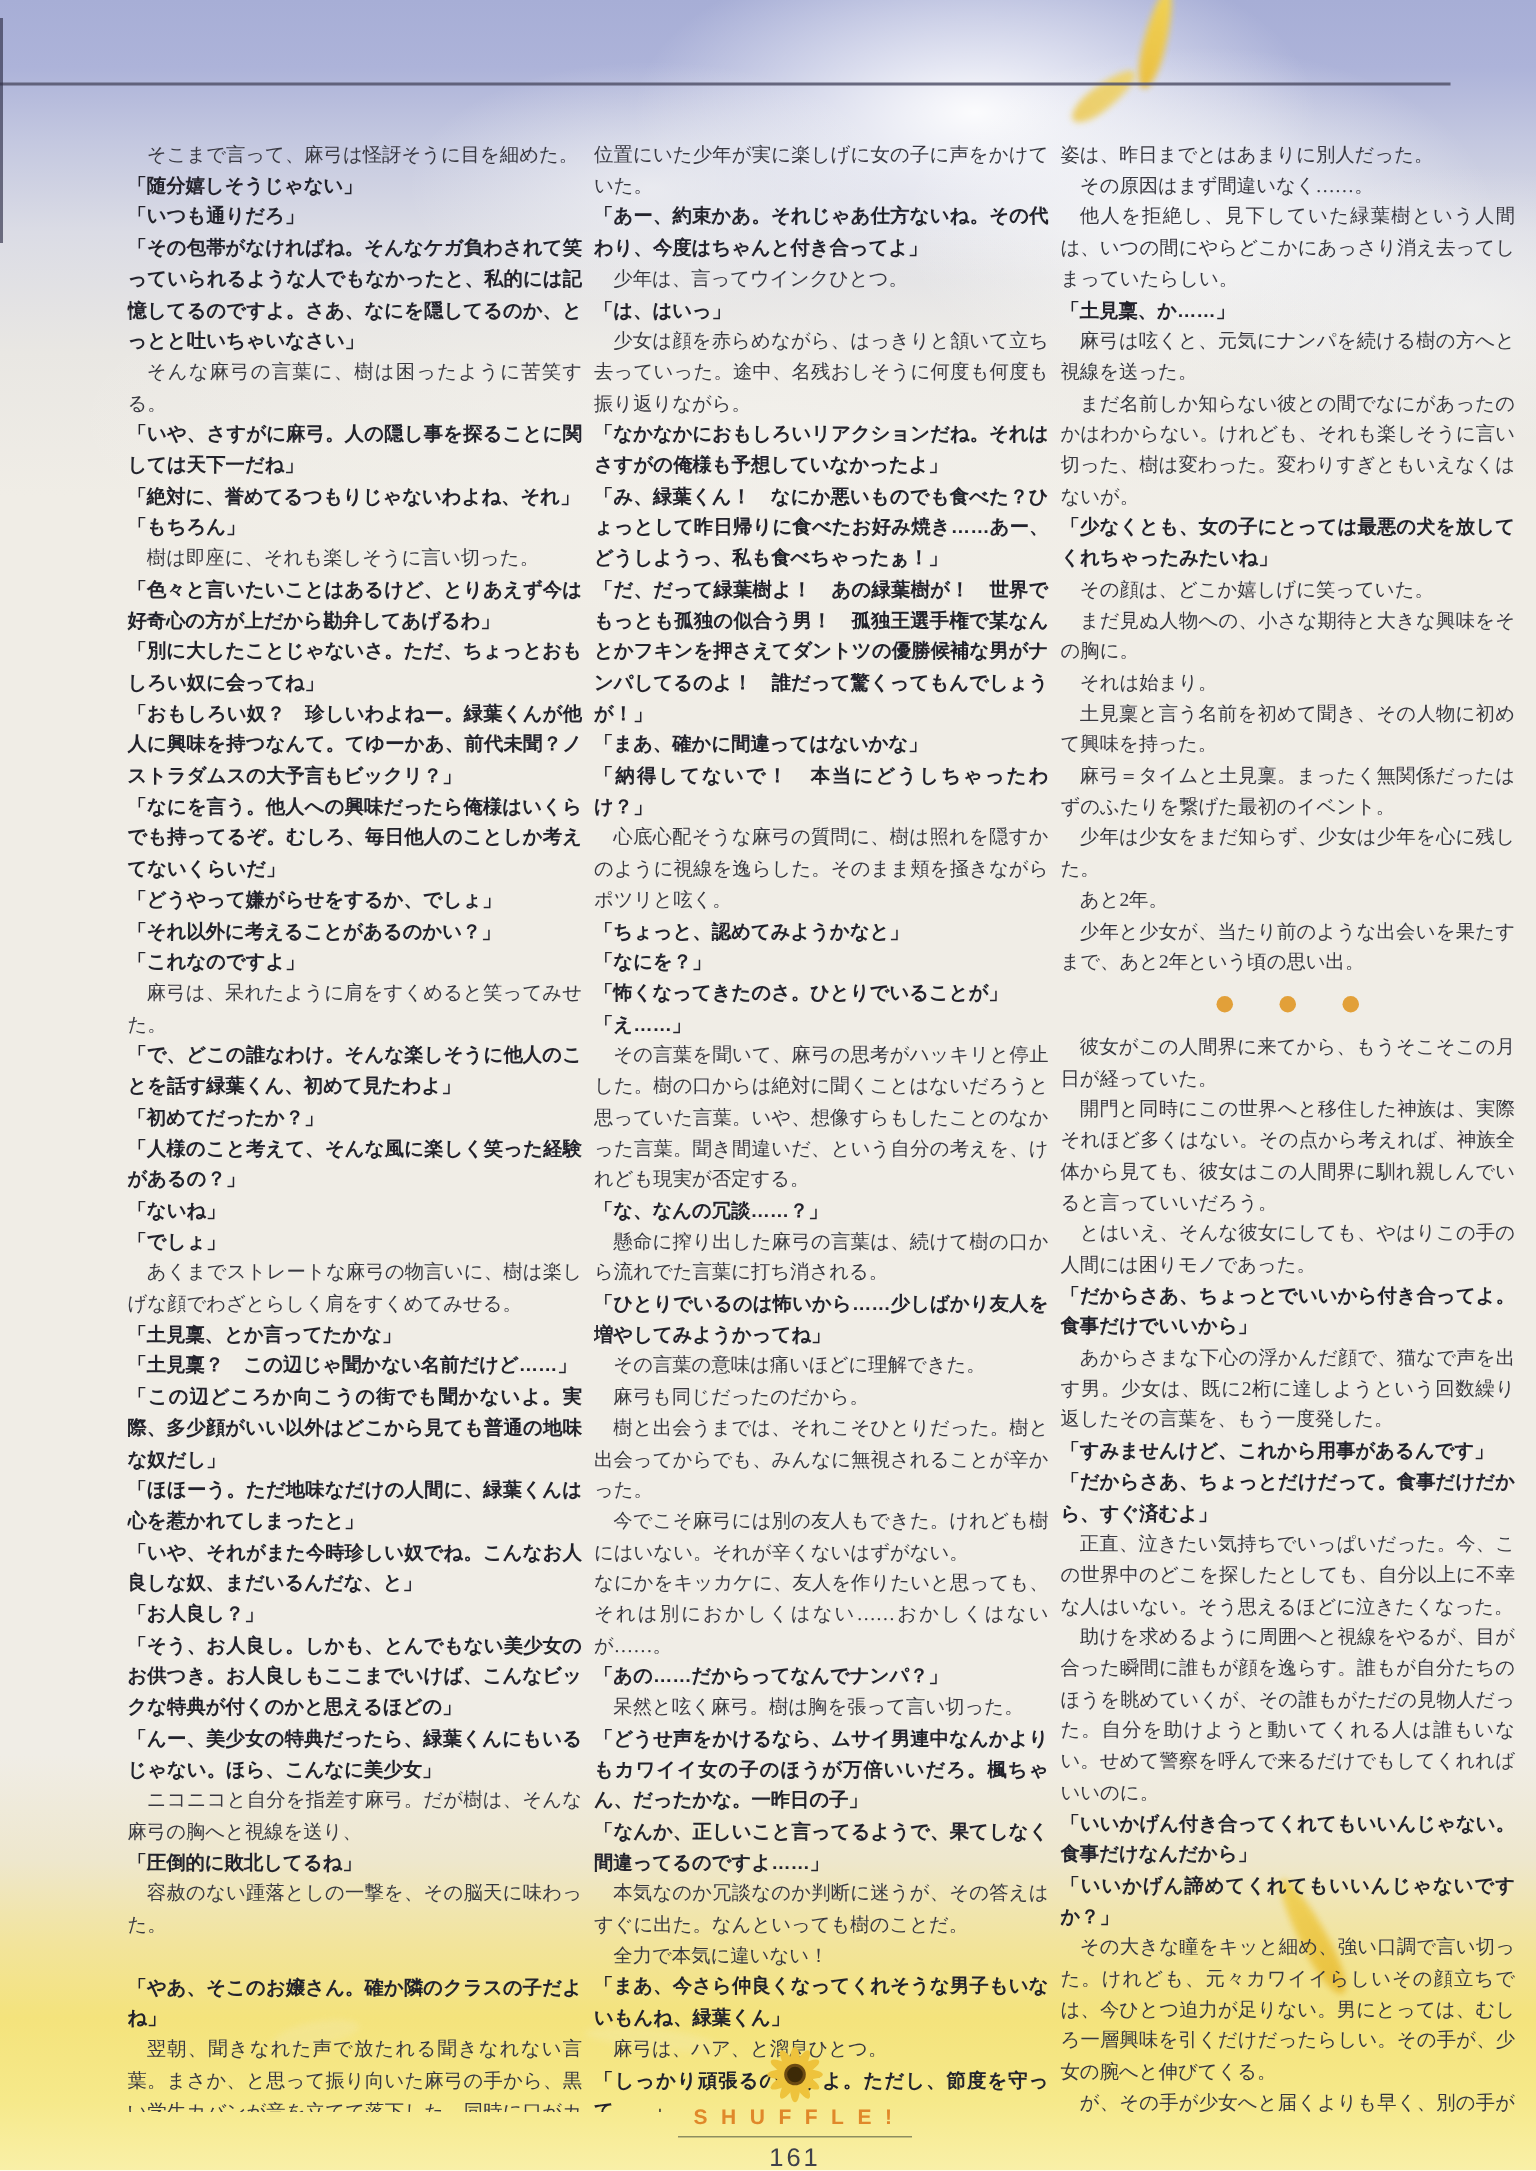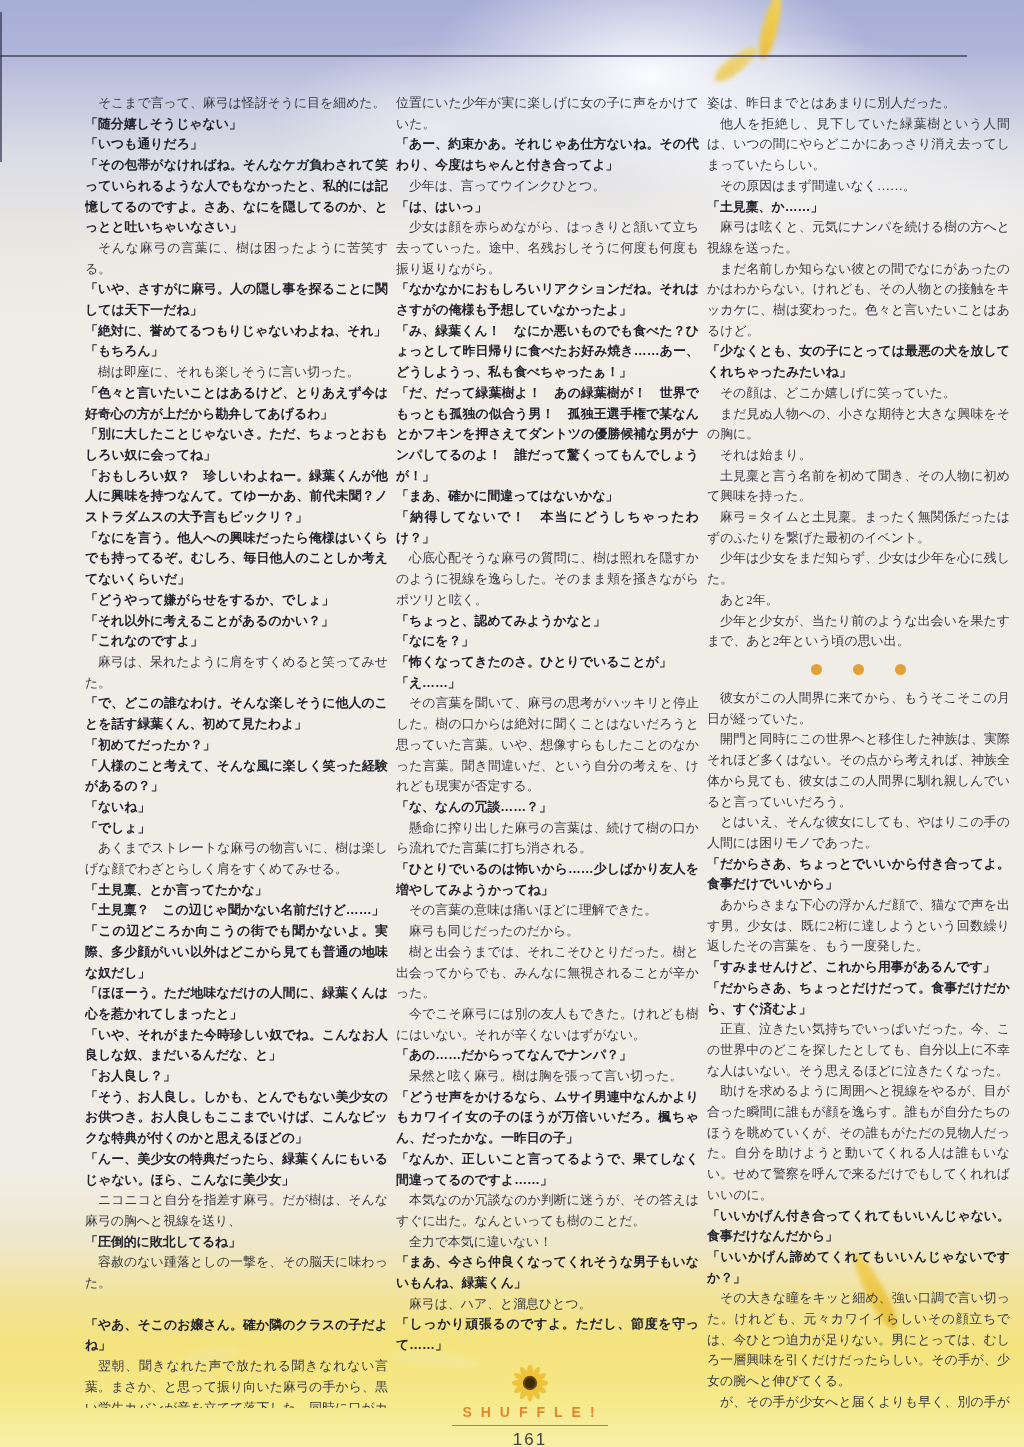--- a/index.html
+++ b/index.html
@@ -131,37 +131,38 @@
         <p class="d">「怖くなってきたのさ。ひとりでいることが」</p>
         <p class="d">「え……」</p>
         <p class="n">その言葉を聞いて、麻弓の思考がハッキリと停止した。樹の口からは絶対に聞くことはないだろうと思っていた言葉。いや、想像すらもしたことのなかった言葉。聞き間違いだ、という自分の考えを、けれども現実が否定する。</p>
         <p class="d">「な、なんの冗談……？」</p>
         <p class="n">懸命に搾り出した麻弓の言葉は、続けて樹の口から流れでた言葉に打ち消される。</p>
         <p class="d">「ひとりでいるのは怖いから……少しばかり友人を増やしてみようかってね」</p>
         <p class="n">その言葉の意味は痛いほどに理解できた。</p>
         <p class="n">麻弓も同じだったのだから。</p>
         <p class="n">樹と出会うまでは、それこそひとりだった。樹と出会ってからでも、みんなに無視されることが辛かった。</p>
         <p class="n">今でこそ麻弓には別の友人もできた。けれども樹にはいない。それが辛くないはずがない。</p>
+        <p class="nf">なにかをキッカケに、友人を作りたいと思っても、それは別におかしくはない……おかしくはないが……。</p>
         <p class="d">「あの……だからってなんでナンパ？」</p>
         <p class="n">呆然と呟く麻弓。樹は胸を張って言い切った。</p>
         <p class="d">「どうせ声をかけるなら、ムサイ男連中なんかよりもカワイイ女の子のほうが万倍いいだろ。楓ちゃん、だったかな。一昨日の子」</p>
         <p class="d">「なんか、正しいこと言ってるようで、果てしなく間違ってるのですよ……」</p>
         <p class="n">本気なのか冗談なのか判断に迷うが、その答えはすぐに出た。なんといっても樹のことだ。</p>
         <p class="n">全力で本気に違いない！</p>
         <p class="d">「まあ、今さら仲良くなってくれそうな男子もいないもんね、緑葉くん」</p>
         <p class="n">麻弓は、ハア、と溜息ひとつ。</p>
         <p class="d">「しっかり頑張るのですよ。ただし、節度を守って……」</p>
       </div>
     <div class="col">
         <p class="nf">姿は、昨日までとはあまりに別人だった。</p>
+        <p class="n">その原因はまず間違いなく……。</p>
         <p class="n">他人を拒絶し、見下していた緑葉樹という人間は、いつの間にやらどこかにあっさり消え去ってしまっていたらしい。</p>
-        <p class="n">その原因はまず間違いなく……。</p>
         <p class="d">「土見稟、か……」</p>
         <p class="n">麻弓は呟くと、元気にナンパを続ける樹の方へと視線を送った。</p>
-        <p class="n">まだ名前しか知らない彼との間でなにがあったのかはわからない。けれども、その人物との接触をキッカケに、樹は変わった。色々と言いたいことはあるけど。</p>
+        <p class="n">まだ名前しか知らない彼との間でなにがあったのかはわからない。けれども、それも楽しそうに言い切った、樹は変わった。変わりすぎともいえなくはないが。</p>
         <p class="d">「少なくとも、女の子にとっては最悪の犬を放してくれちゃったみたいね」</p>
         <p class="n">その顔は、どこか嬉しげに笑っていた。</p>
         <p class="n">まだ見ぬ人物への、小さな期待と大きな興味をその胸に。</p>
         <p class="n">それは始まり。</p>
         <p class="n">土見稟と言う名前を初めて聞き、その人物に初めて興味を持った。</p>
         <p class="n">麻弓＝タイムと土見稟。まったく無関係だったはずのふたりを繋げた最初のイベント。</p>
         <p class="n">少年は少女をまだ知らず、少女は少年を心に残した。</p>
         <p class="n">あと2年。</p>
         <p class="n">少年と少女が、当たり前のような出会いを果たすまで、あと2年という頃の思い出。</p>
         <div class="dots">

